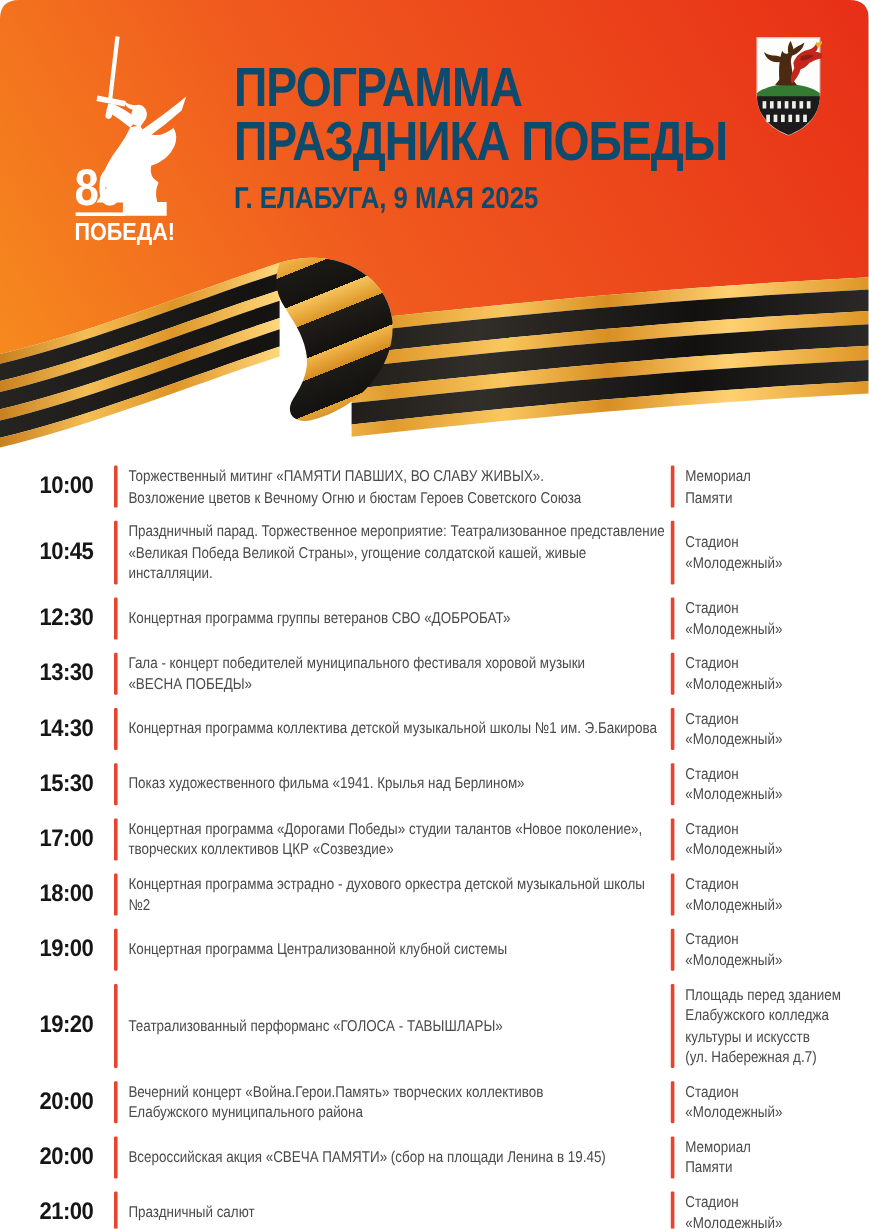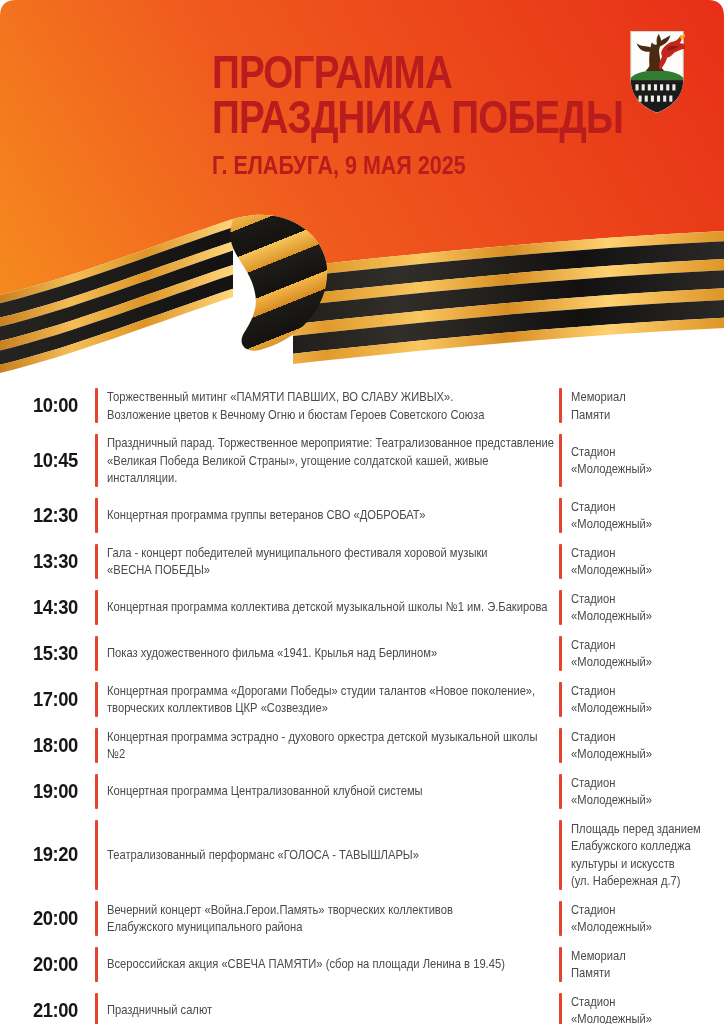--- a/index.html
+++ b/index.html
@@ -8,21 +8,21 @@
   .header-art{position:absolute;top:0;left:0;}
   
   .logo{position:absolute;left:62px;top:30px;width:140px;height:180px;color:#fff;}
   .logo svg{position:absolute;left:2px;top:0;}
   .logo-80{position:absolute;left:0;top:106px;font-size:43px;font-weight:700;line-height:1;
            transform:scaleX(.85);transform-origin:left center;letter-spacing:-1px;}
   .logo-line{position:absolute;left:1px;top:147px;width:41px;height:2.5px;background:#fff;}
   .logo-word{position:absolute;left:0;top:152px;font-size:20.5px;font-weight:700;
              transform:scaleX(.88);transform-origin:left center;white-space:nowrap;}
   
-  .title-block{position:absolute;left:212px;top:50px;color:#b91c1c;}
+  .title-block{position:absolute;left:195px;top:50px;color:#0c4a6e;}
   .title-line{font-size:46px;font-weight:700;line-height:45px;letter-spacing:-1px;
               transform:scaleX(.84);transform-origin:left center;white-space:nowrap;}
   .subtitle{margin-top:11px;font-size:25px;font-weight:700;letter-spacing:0;
             transform:scaleX(.86);transform-origin:left center;white-space:nowrap;}
   .crest{position:absolute;left:629px;top:30px;}
   
   .schedule{position:absolute;left:33px;top:388px;width:688px;display:flex;
             flex-direction:column;gap:11px;}
   .row{display:grid;grid-template-columns:62px 12px 452px 12px 150px;align-items:center;}
   .time{font-size:20px;font-weight:700;color:#161616;letter-spacing:-0.5px;
@@ -103,20 +103,37 @@
     <path d="M0,364.8 C75,346.8 160,312.8 233,288.8 L233,297 C160,321 75,355 0,373 Z" fill="url(#gold)"></path>
 
     <path d="M233,219 C282,204 324,231 327,268
              C330,305 300,340 260,350
              C246,353.5 237,345 244,333
              C253,319 258,307 255,293
              C252,277 243,266 236,254
              C229,242 229,231 233,219 Z" fill="url(#curlg)"></path>
   </svg>
 
+  <div class="logo">
+    <svg width="96" height="150" viewBox="0 0 100 156" fill="#fff">
+      <path d="M33.5,0 L37.2,0.6 L30.5,57 L27,56.3 Z"></path>
+      <path d="M18,51.5 L42.5,56.3 L41.6,61 L17.1,56.2 Z"></path>
+      <path d="M27.3,58.5 L32.3,59.5 L30.4,69.5 Q29.7,72.4 26.9,71.7 Q24.3,71 25,68.2 Z"></path>
+      <path d="M25.5,64.5 Q36,71 46.5,79.5 L52.5,71.5 Q42,63.5 30.5,58 Z"></path>
+      <path d="M50,60 Q57,58 60,64 Q62.5,70 58,74.5 L55,79 L49,76.5 Q45.5,70 48.5,64 Q42.5,62 40,56 Q45.5,59.5 50,60 Z"></path>
+      <path d="M57,81 Q71,71.5 87.5,58.5 L95,52.5 L91,64.5 Q77.5,76.5 61.5,88 Z"></path>
+      <path d="M46.5,79 Q42,89 35.5,97.5 Q27.5,108 23.5,118 Q19.5,128 26,131.5 Q21,138 17,144.5
+               L70,144.5 Q67,135 71,127 Q62.5,122.5 64.5,112.5 Q79,108 84.5,96
+               Q88.5,87.5 84,79.5 Q74,87.5 66,85.5 Q58.5,83.5 54.5,77.5 Z"></path>
+      <path d="M40,144 H78 V156 H40 Z"></path>
+    </svg>
+    <div class="logo-80">80</div>
+    <div class="logo-line"></div>
+    <div class="logo-word">ПОБЕДА!</div>
+  </div>
 
   <div class="title-block">
     <div class="title-line">ПРОГРАММА</div>
     <div class="title-line">ПРАЗДНИКА ПОБЕДЫ</div>
     <div class="subtitle">Г. ЕЛАБУГА, 9 МАЯ 2025</div>
   </div>
 
   <svg class="crest" width="56" height="84" viewBox="0 0 54 82">
     <path d="M1.5,1.5 H52.5 V46 C52.5,64 42,75 27,80.5 C12,75 1.5,64 1.5,46 Z" fill="#FDFDFB" stroke="#D8D8D4" stroke-width="1"></path>
     <path d="M1.5,46.5 C12,37 42,37 52.5,46.5 L52.5,52 H1.5 Z" fill="#337A33"></path>

